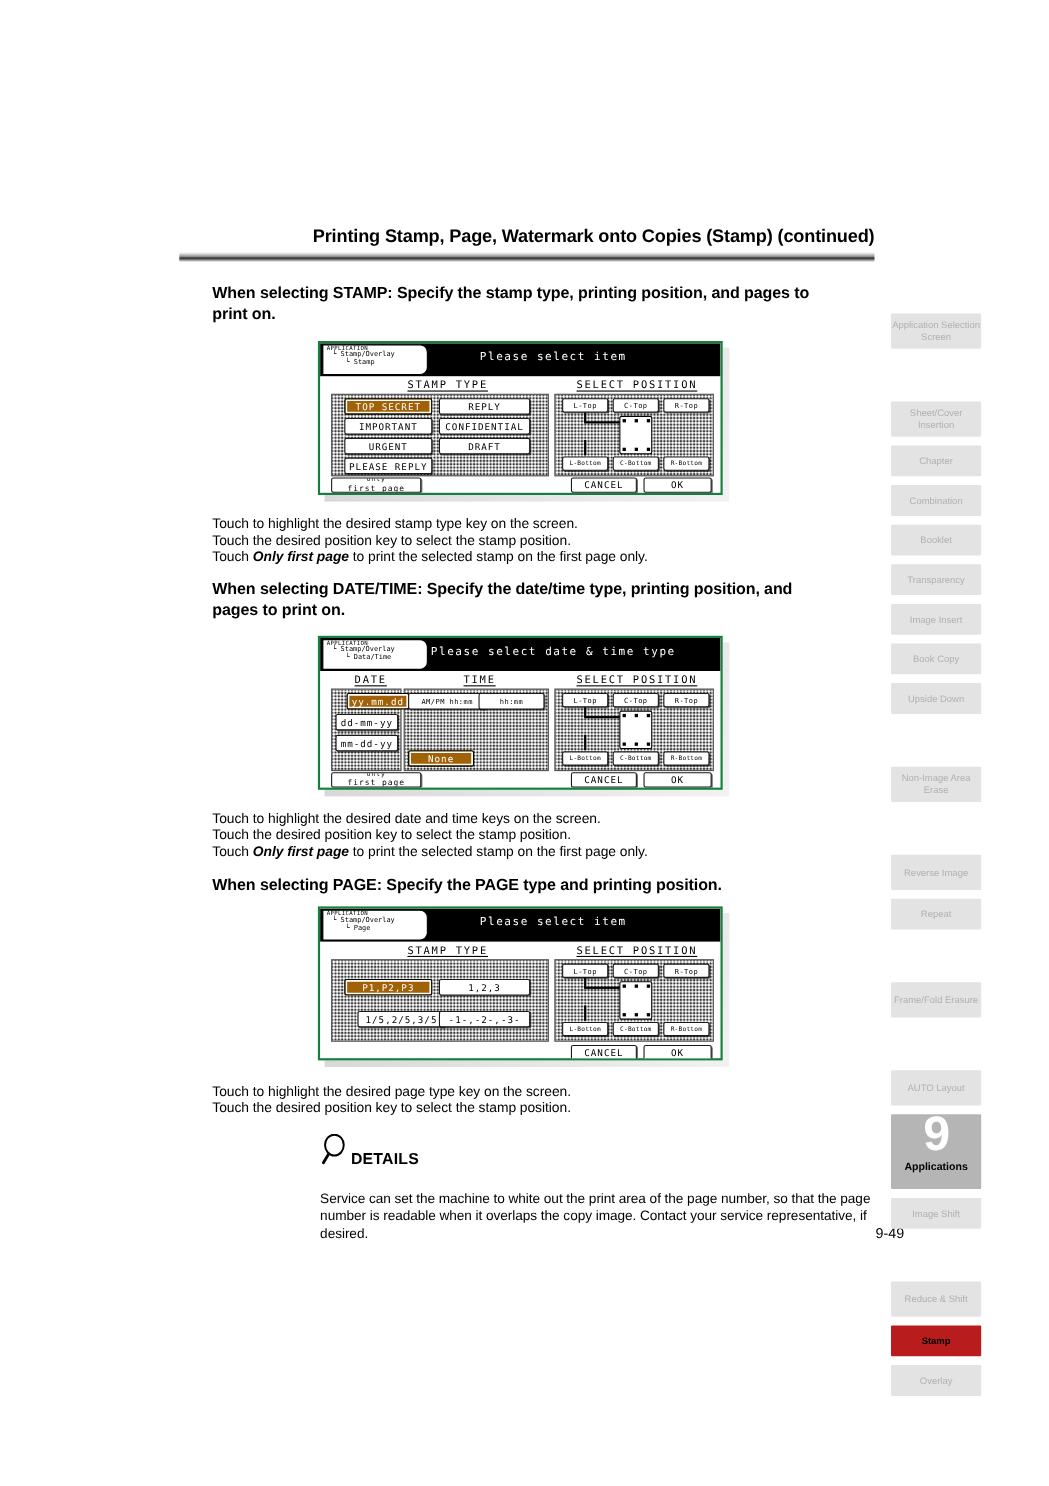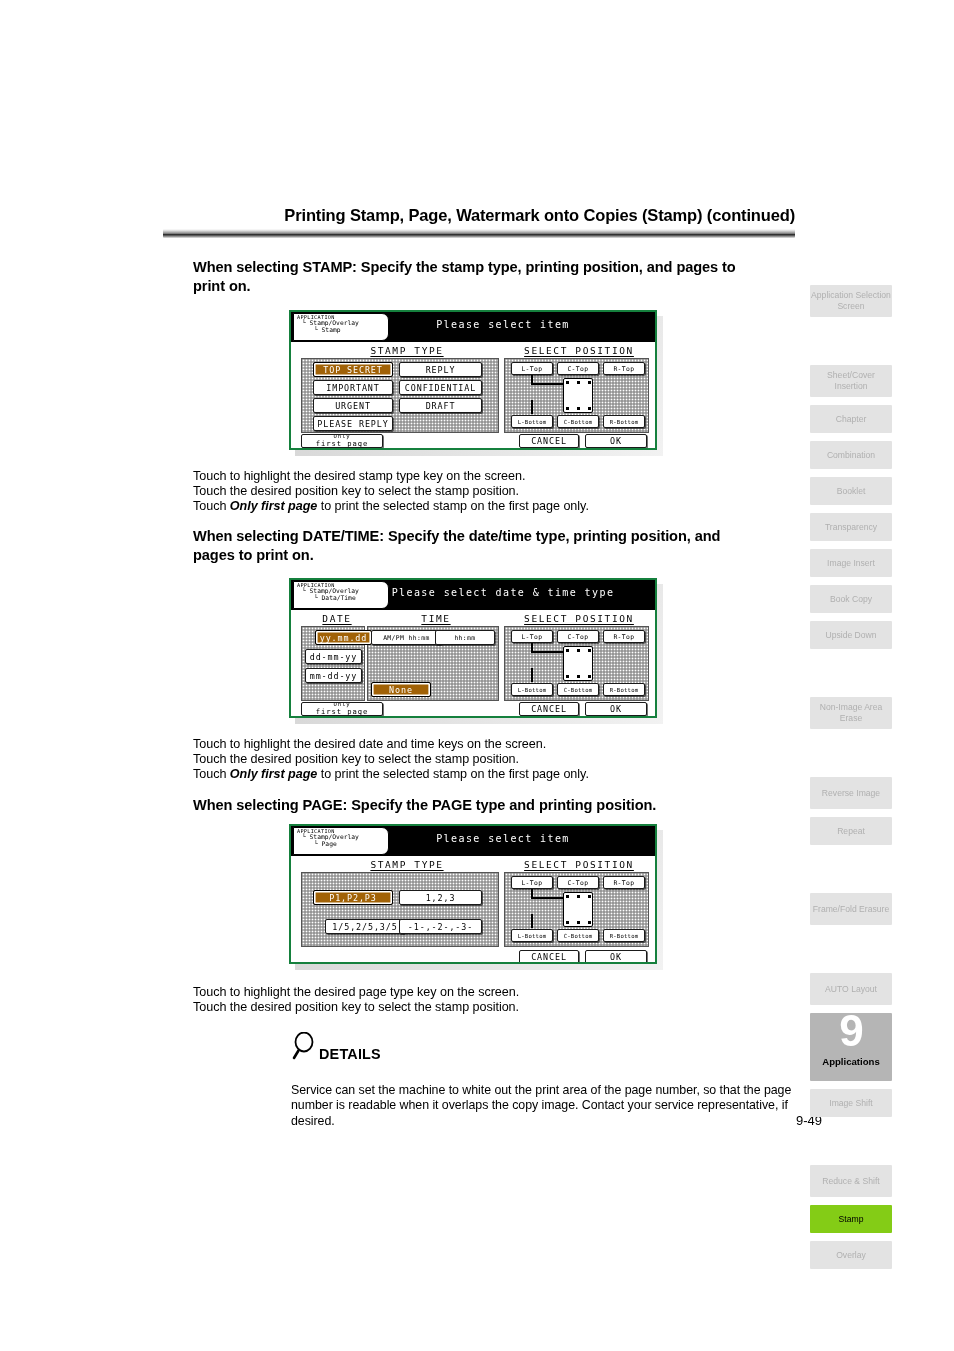--- a/index.html
+++ b/index.html
@@ -204,23 +204,23 @@
   }
   .tab.current .cur-label {
     position: absolute;
     left: 0; right: 0; bottom: 13px;
     text-align: center;
     font-size: 9.6px;
     font-weight: bold;
     color: #000;
   }
   .tab.active-sub {
-    background: #84cc16;
+    background: #b91c1c;
     color: #000;
-    font-weight: normal;
+    font-weight: bold;
   }
 
   
   #footer-page {
     position: absolute;
     right: 132px; top: 1113px;
     font-size: 13px; font-weight: normal;
   }
 </style>
 </head>

